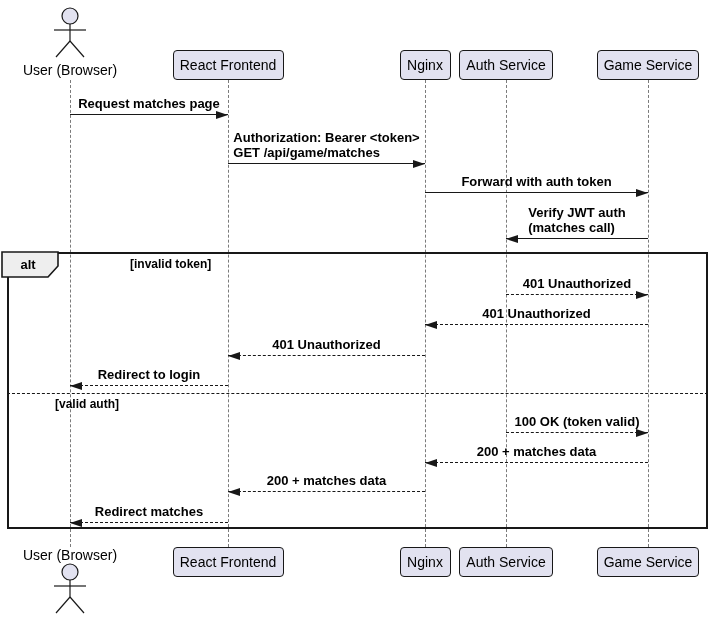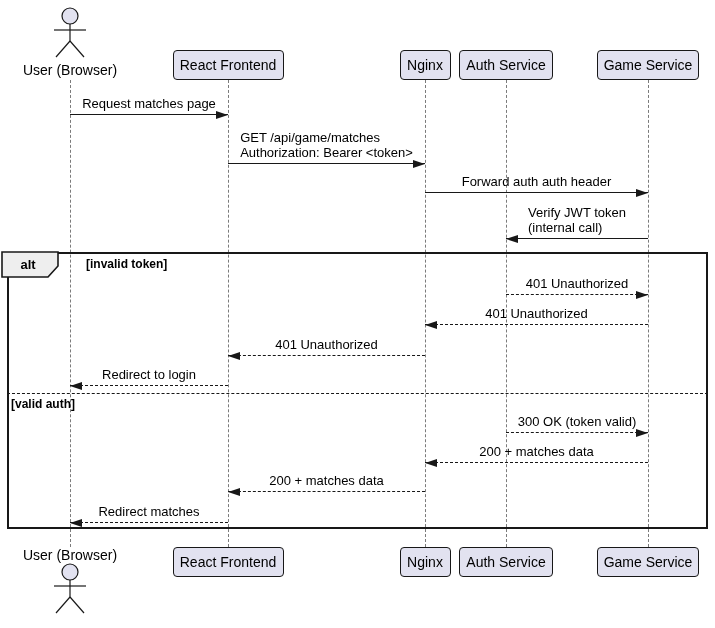--- a/index.html
+++ b/index.html
@@ -56,34 +56,36 @@
     justify-content: center;
     align-items: flex-end;
     overflow: visible;
   }
   .msg-label > div {
     text-align: left;
     font-size: 13px;
     line-height: 15px;
     color: #000000;
     white-space: nowrap;
+    font-weight: bold;
   }
   .frame {
     position: absolute;
     box-sizing: border-box;
     border: 2px solid #181818;
     background: transparent;
   }
   .frame-label { position: absolute; line-height: 0; }
   .guard {
     position: absolute;
     font-size: 12px;
     font-weight: bold;
     color: #000000;
     white-space: nowrap;
+    margin-left: 44px;
   }
   .divider {
     position: absolute;
     height: 0;
     border-top: 1px dashed #181818;
   }
 </style>
 </head>
 <body>
 
@@ -110,37 +112,37 @@
       <div class="msg-head right" style="left: 216px; top: 111px; border-left-color: rgb(24, 24, 24);"></div>
       <div class="msg-label" style="left: 70px; width: 158px; top: 96px; height: 15px;">
         <div>
           <div>Request matches page</div>
         </div>
       </div>
       <div class="msg-line solid" style="left: 228px; top: 163px; width: 197px; border-top-color: rgb(24, 24, 24);"></div>
       <div class="msg-head right" style="left: 413px; top: 160px; border-left-color: rgb(24, 24, 24);"></div>
       <div class="msg-label" style="left: 228px; width: 197px; top: 130px; height: 30px;">
         <div>
+          <div>Authorization: Bearer &lt;token&gt;</div>
           <div>GET /api/game/matches</div>
-          <div>Authorization: Bearer &lt;token&gt;</div>
         </div>
       </div>
       <div class="msg-line solid" style="left: 425px; top: 192px; width: 223px; border-top-color: rgb(24, 24, 24);"></div>
       <div class="msg-head right" style="left: 636px; top: 189px; border-left-color: rgb(24, 24, 24);"></div>
       <div class="msg-label" style="left: 425px; width: 223px; top: 174px; height: 15px;">
         <div>
-          <div>Forward auth auth header</div>
+          <div>Forward with auth token</div>
         </div>
       </div>
       <div class="msg-line solid" style="left: 506px; top: 238px; width: 142px; border-top-color: rgb(24, 24, 24);"></div>
       <div class="msg-head left" style="left: 506px; top: 235px; border-right-color: rgb(24, 24, 24);"></div>
       <div class="msg-label" style="left: 506px; width: 142px; top: 205px; height: 30px;">
         <div>
-          <div>Verify JWT token</div>
-          <div>(internal call)</div>
+          <div>Verify JWT auth</div>
+          <div>(matches call)</div>
         </div>
       </div>
       <div class="msg-line dashed" style="left: 506px; top: 294px; width: 142px; border-top-color: rgb(24, 24, 24);"></div>
       <div class="msg-head right" style="left: 636px; top: 291px; border-left-color: rgb(24, 24, 24);"></div>
       <div class="msg-label" style="left: 506px; width: 142px; top: 276px; height: 15px;">
         <div>
           <div>401 Unauthorized</div>
         </div>
       </div>
       <div class="msg-line dashed" style="left: 425px; top: 324px; width: 223px; border-top-color: rgb(24, 24, 24);"></div>
@@ -161,21 +163,21 @@
       <div class="msg-head left" style="left: 70px; top: 382px; border-right-color: rgb(24, 24, 24);"></div>
       <div class="msg-label" style="left: 70px; width: 158px; top: 367px; height: 15px; align-items: center;">
         <div>
           <div>Redirect to login</div>
         </div>
       </div>
       <div class="msg-line dashed" style="left: 506px; top: 432px; width: 142px; border-top-color: rgb(24, 24, 24);"></div>
       <div class="msg-head right" style="left: 636px; top: 429px; border-left-color: rgb(24, 24, 24);"></div>
       <div class="msg-label" style="left: 506px; width: 142px; top: 414px; height: 15px;">
         <div>
-          <div>300 OK (token valid)</div>
+          <div>100 OK (token valid)</div>
         </div>
       </div>
       <div class="msg-line dashed" style="left: 425px; top: 462px; width: 223px; border-top-color: rgb(24, 24, 24);"></div>
       <div class="msg-head left" style="left: 425px; top: 459px; border-right-color: rgb(24, 24, 24);"></div>
       <div class="msg-label" style="left: 425px; width: 223px; top: 444px; height: 15px;">
         <div>
           <div>200 + matches data</div>
         </div>
       </div>
       <div class="msg-line dashed" style="left: 228px; top: 491px; width: 197px; border-top-color: rgb(24, 24, 24);"></div>

